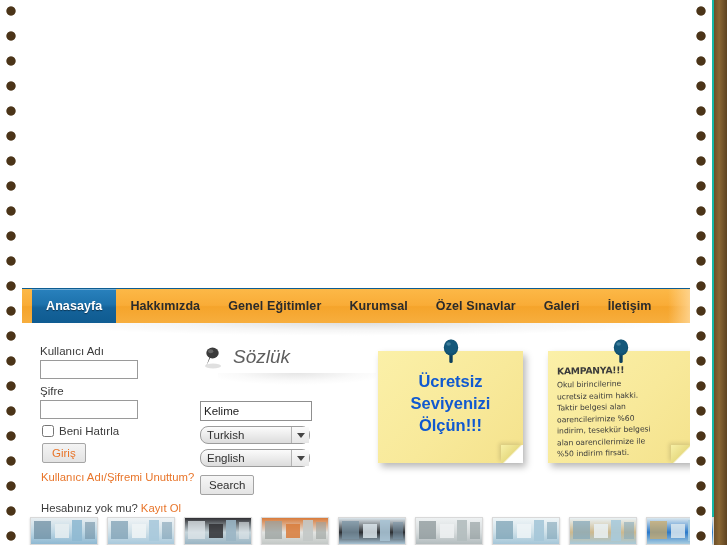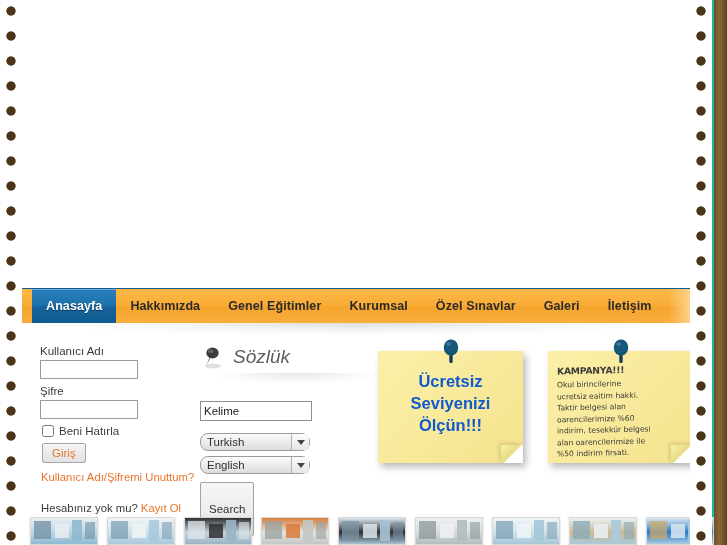--- a/index.html
+++ b/index.html
@@ -223,21 +223,21 @@
   .dict-input {
     display: block;
     width: 104px;
     height: 14px;
     padding: 2px 3px;
     border: 1px solid #8f8f8f;
     background: #fff;
     font-family: "Liberation Sans", sans-serif;
     font-size: 11.5px;
     color: #222;
-    margin-bottom: 12px;
+    margin-bottom: 5px;
   }
   .sel {
     position: relative;
     width: 110px;
     height: 18px;
     margin-bottom: 5px;
     border: 1px solid #9c9c9c;
     border-radius: 8px;
     background: linear-gradient(to bottom, #fbfbfb 0%, #ececec 50%, #dcdcdc 100%);
     font-size: 11.5px;
@@ -261,21 +261,21 @@
     box-sizing: border-box;
   }
   .caret {
     width: 0; height: 0;
     border-left: 4px solid transparent;
     border-right: 4px solid transparent;
     border-top: 5px solid #444;
   }
   .btn-search {
     margin-top: 3px;
-    padding: 20px 8px;
+    padding: 3px 8px;
     font-family: "Liberation Sans", sans-serif;
     font-size: 11.5px;
     color: #2f2f2f;
     background: linear-gradient(to bottom, #f6f6f6 0%, #e4e4e4 100%);
     border: 1px solid #a3a3a3;
     border-radius: 2px;
     cursor: pointer;
   }
 
   

